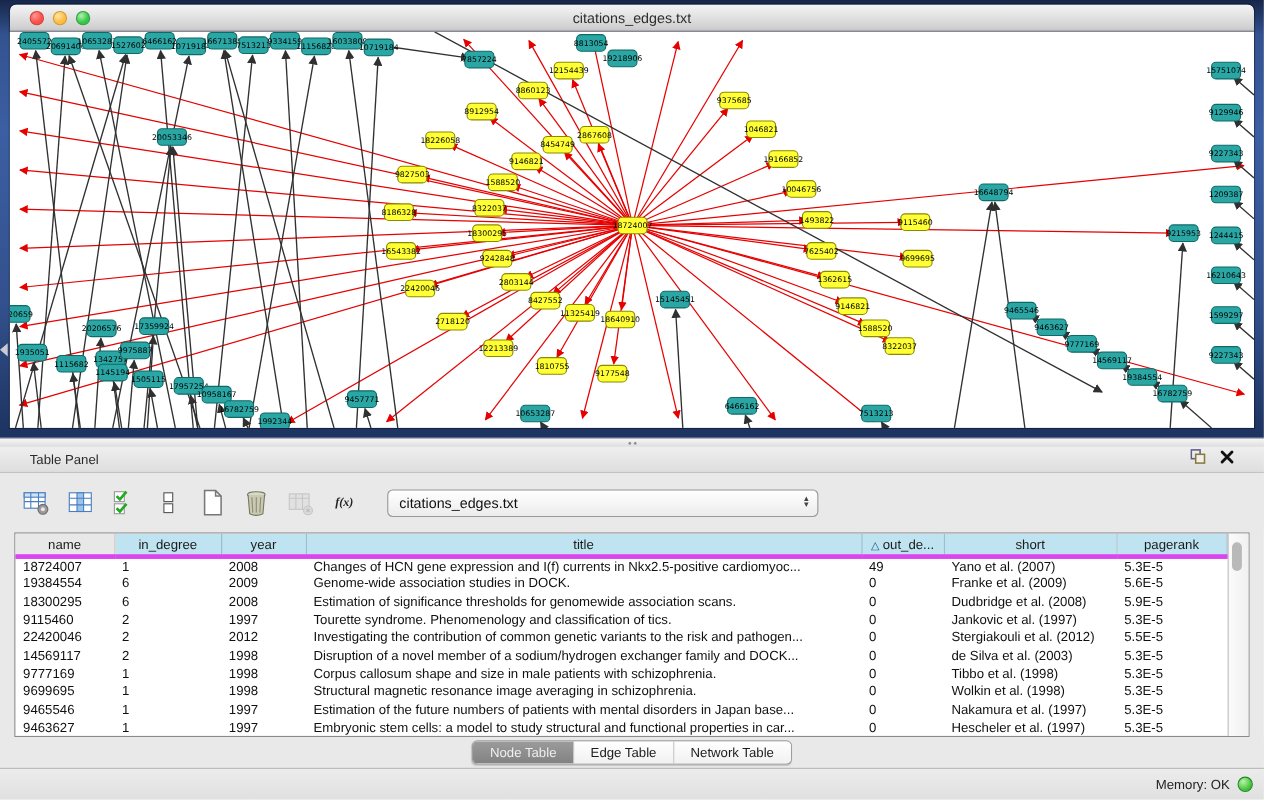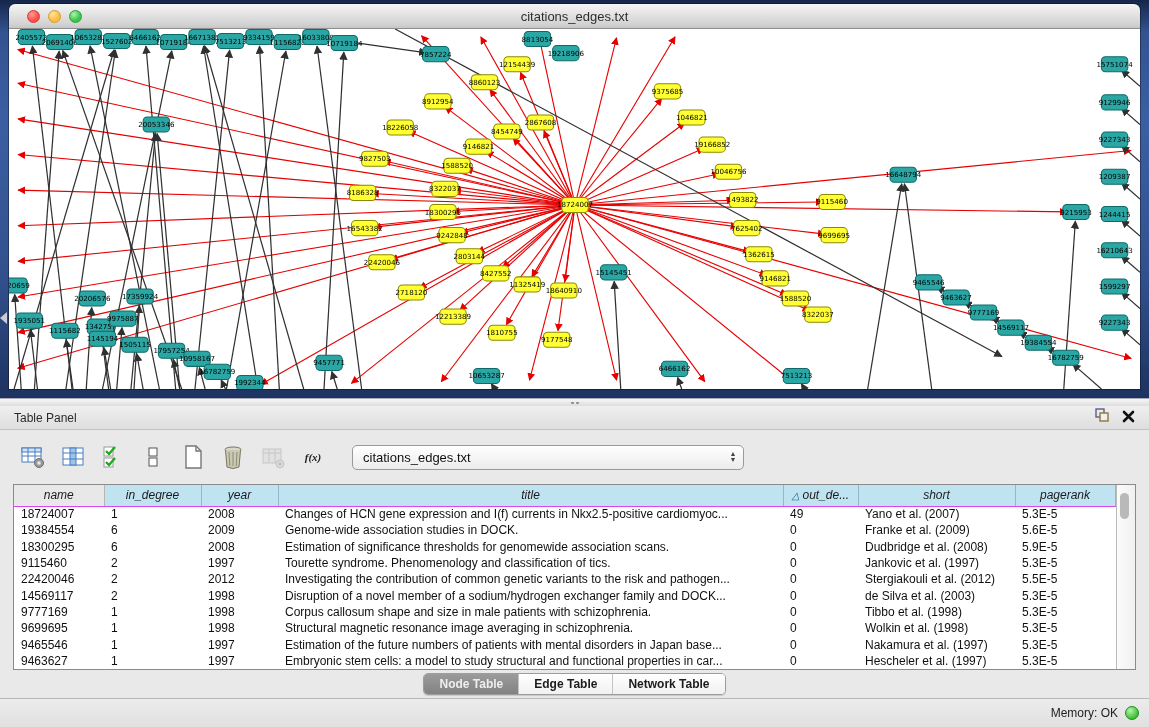--- a/index.html
+++ b/index.html
@@ -27,50 +27,50 @@
   .canvas-wrap svg { width:100%; height:100%; display:block; }
 
   .net-node-label { font-size:7px; font-family:"DejaVu Sans", sans-serif; fill:#000; }
 
   
   .splitter { flex:0 0 8px; background:linear-gradient(180deg,#f7f7f7,#dddddd); border-top:1px solid #aab; position:relative; }
   .grip { position:absolute; left:50%; top:2px; width:10px; height:4px; margin-left:-5px;
     background:radial-gradient(circle,#8a8a8a 1px,transparent 1.5px); background-size:5px 4px; }
 
   
-  .panel-header { flex:0 0 24px; display:flex; align-items:center; padding:0 14px;
+  .panel-header { flex:0 0 24px; display:flex; align-items:center; padding:0 27px;
     background:linear-gradient(180deg,#efefef,#dedede); border-bottom:1px solid #c2c2c2; }
   .panel-header .ph-title { font-size:12px; color:#2b2b2b; }
   .ph-icons { margin-left:auto; display:flex; align-items:center; gap:12px; }
 
   .toolbar { flex:0 0 54px; display:flex; align-items:center; padding:0 0 0 18px; gap:10px; background:#e9e9e9; }
   .tool-btn { width:30px; height:30px; display:flex; align-items:center; justify-content:center; }
   .fx { font-family:"Liberation Serif", serif; font-style:italic; font-weight:bold; font-size:11px; color:#222; }
   .combo { margin-left:14px; width:392px; height:25px; border:1px solid #9a9a9a; border-radius:5px;
     background:linear-gradient(180deg,#ffffff,#ececec); display:flex; align-items:center; box-shadow:inset 0 1px 0 #fff; }
   .combo .combo-value { flex:1; font-size:13px; color:#111; padding-left:10px; }
   .combo .stepper { width:20px; height:100%; display:flex; flex-direction:column; align-items:center; justify-content:center; color:#444; }
   .combo .stepper span { font-size:7px; line-height:6px; }
 
   .table-wrap { flex:0 0 186px; padding:0 13px; display:flex; }
   .table-frame { flex:1; border:1px solid #8a8a8a; background:#fff; display:flex; overflow:hidden; }
   table.data { border-collapse:collapse; table-layout:fixed; width:1101px; flex:0 0 auto; }
-  table.data th { height:21px; background:#bfe3f1; border-right:1px solid #93b7c6; border-bottom:1px solid #d946ef;
-    font-size:12px; font-weight:normal; color:#1b1b1b; text-align:center; overflow:hidden; white-space:nowrap;font-style:italic; }
+  table.data th { height:21px; background:#bfe3f1; border-right:1px solid #93b7c6; border-bottom:4px solid #d946ef;
+    font-size:12px; font-weight:normal; color:#1b1b1b; text-align:center; overflow:hidden; white-space:nowrap; }
   table.data th.first { background:#e8e8e8; border-right:1px solid #b5b5b5; }
   table.data th .sort { color:#155a80; font-size:10px; margin-right:3px; }
   table.data td { height:16px; font-size:12px; color:#101010; padding:0 4px 0 7px;
     white-space:nowrap; overflow:hidden; text-overflow:clip; }
   .vscroll { flex:1; border-left:1px solid #bbb; background:linear-gradient(90deg,#fbfbfb,#f0f0f0); position:relative; }
   .vscroll .thumb { position:absolute; top:8px; left:3px; width:9px; height:26px; border-radius:5px; background:#b9b9b9; }
 
   .tabs-row { flex:0 0 28px; display:flex; align-items:center; justify-content:center; background:#e9e9e9; }
   .segmented { display:inline-flex; border:1px solid #9d9d9d; border-radius:5px; overflow:hidden;
     background:#fff; box-shadow:0 1px 1px rgba(0,0,0,.15); }
-  .segment { padding:3px 15px; font-size:12px; color:#1c1c1c; background:linear-gradient(180deg,#ffffff,#f1f1f1); border-left:1px solid #c4c4c4;font-weight:bold; }
+  .segment { padding:3px 15px; font-size:12px; color:#1c1c1c; background:linear-gradient(180deg,#ffffff,#f1f1f1); border-left:1px solid #c4c4c4; }
   .segment:first-child { border-left:none; }
   .segment.selected { background:linear-gradient(180deg,#9b9b9b,#828282); color:#efefef; }
 
   .status-bar { flex:0 0 29px; background:linear-gradient(180deg,#ececec,#e0e0e0); border-top:1px solid #b7b7b7;
     display:flex; align-items:center; justify-content:flex-end; padding:0 10px; gap:7px; }
   .status-bar .mem { font-size:12px; color:#222; }
   .mem-dot { width:14px; height:14px; border-radius:50%; border:1px solid #1f8a24;
     background:radial-gradient(circle at 35% 30%, #b8f3a9, #3dbf35 70%); }
 </style>
 </head>

